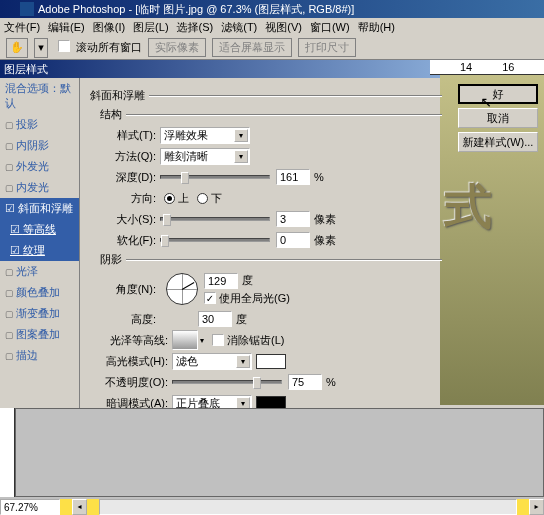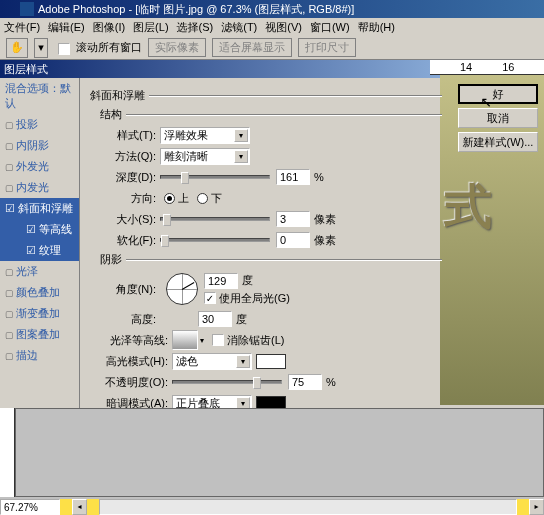--- a/index.html
+++ b/index.html
@@ -2,30 +2,30 @@
 <html><head>
 <meta charset="utf-8">
 <style>
 * { margin: 0; padding: 0; box-sizing: border-box; font-family: "SimSun", Arial, sans-serif; font-size: 11px; }
 body { background: #c0c0c0; width: 544px; height: 515px; overflow: hidden; position: relative; }
 .titlebar { background: linear-gradient(to right, #0a246a, #3a6ea5); color: #fff; height: 18px; display: flex; align-items: center; padding: 0 20px; }
 .titlebar .icon { width: 14px; height: 14px; background: #1a4a8a; margin-right: 4px; }
 .menubar { background: #d4d0c8; height: 18px; display: flex; align-items: center; padding: 8px 4px; gap: 8px; color: #000; }
 .toolbar { background: #d4d0c8; height: 24px; display: flex; align-items: center; padding: 2px 6px; gap: 6px; border-bottom: 1px solid #808080; }
 .toolbtn { width: 22px; height: 20px; border: 1px solid #808080; background: #d4d0c8; display: flex; align-items: center; justify-content: center; }
-.toolcheck { display: flex; align-items: flex-end; gap: 3px; margin-left: 4px; }
+.toolcheck { display: flex; align-items: flex-start; gap: 3px; margin-left: 4px; }
 .toolseg { border: 1px solid #808080; padding: 1px 6px; background: #d4d0c8; color: #808080; }
 .dialog-title { background: linear-gradient(to right, #0a246a, #a6caf0); color: #fff; height: 18px; display: flex; align-items: center; justify-content: space-between; padding: 0 3px 0 4px; }
 .closex { width: 15px; height: 14px; background: #d4d0c8; border: 1px outset #fff; color: #000; text-align: center; line-height: 12px; font-size: 10px; font-family: Arial; }
 .dialog-body { display: flex; height: 372px; background: #d4d0c8; }
 .sidebar { width: 80px; background: #d4d0c8; border-right: 1px solid #808080; }
 .sidebar .hdr { background: #d4d0c8; padding: 3px 5px; border-bottom: 1px solid #808080; }
 .sidebar .item { padding: 3px 5px; color: #335ea8; cursor: default; }
 .sidebar .item.sel { background: #335ea8; color: #fff; }
-.sidebar .item.sub { padding-left: 26px; }
+.sidebar .item.sub { padding-left: 10px; text-decoration: underline; }
 .sidebar .chk::before { content: "▢ "; color: #666; font-size: 9px; }
 .mainpanel { flex: 1; padding: 8px 10px; position: relative; }
 .group-title { display: flex; align-items: center; gap: 4px; margin: 2px 0 4px 0; }
 .group-title .line { flex: 1; border-top: 1px solid #808080; border-bottom: 1px solid #fff; }
 .group-title .txt { color: #000; }
 .row { display: flex; align-items: center; margin: 3px 0; height: 18px; }
 .row .lbl { width: 56px; text-align: right; margin-right: 4px; color: #000; }
 .dropdown { border: 1px inset #fff; background: #fff; height: 17px; display: flex; align-items: center; padding: 0 3px; position: relative; min-width: 70px; }
 .dropdown .arrow { position: absolute; right: 1px; top: 1px; width: 14px; height: 13px; background: #d4d0c8; border: 1px outset #fff; text-align: center; line-height: 11px; font-size: 8px; }
 .slider { display: flex; align-items: center; gap: 0; }

